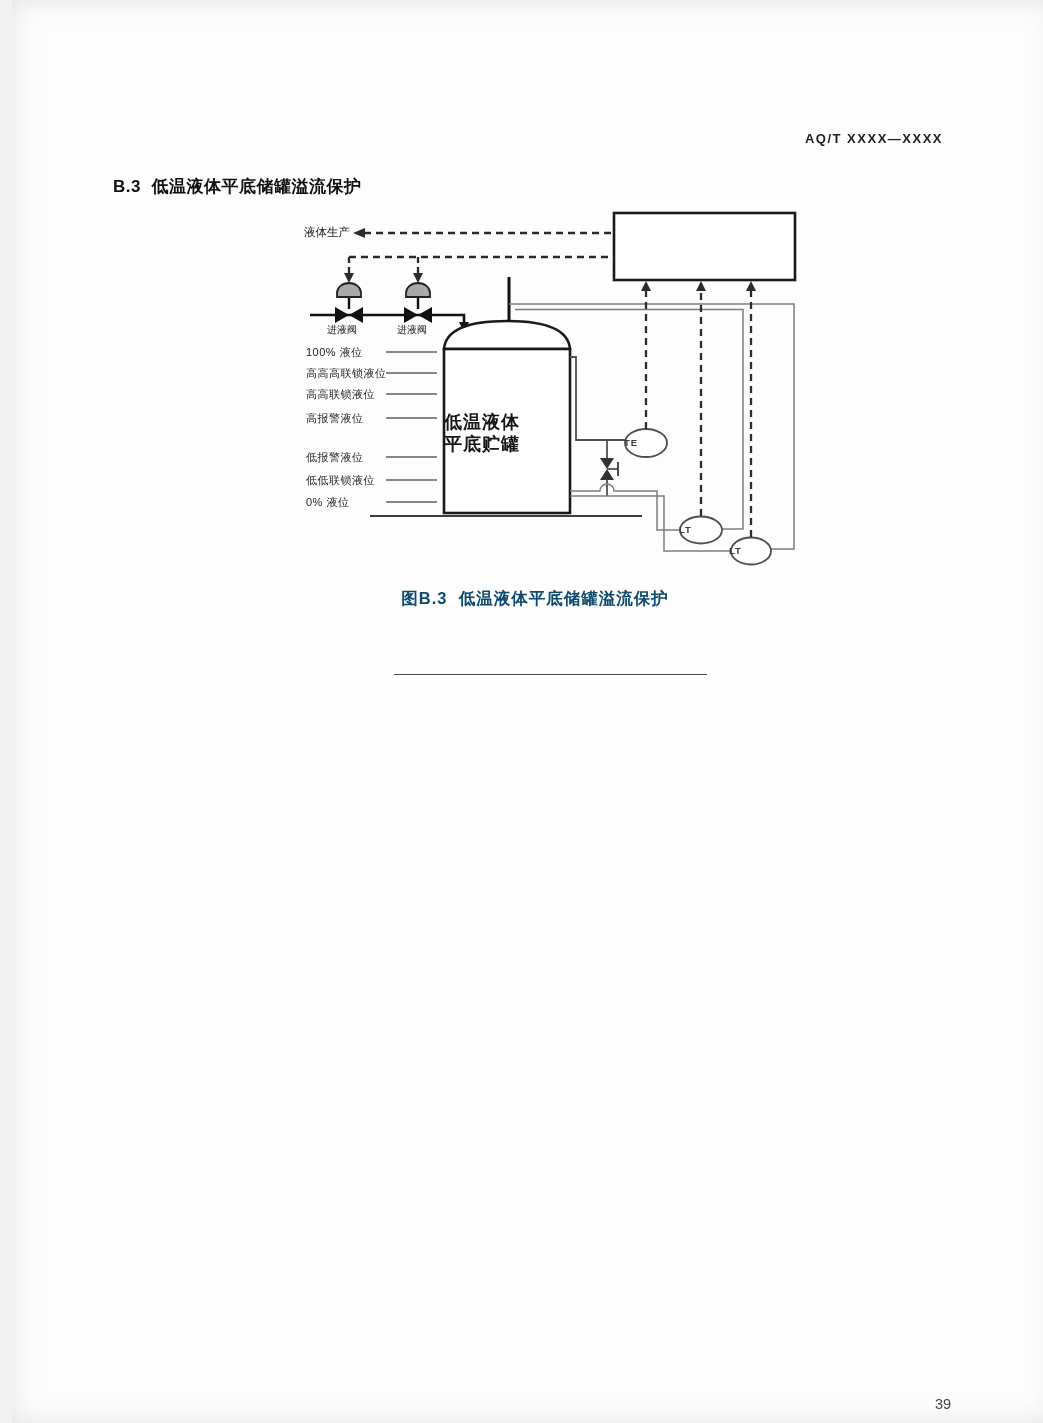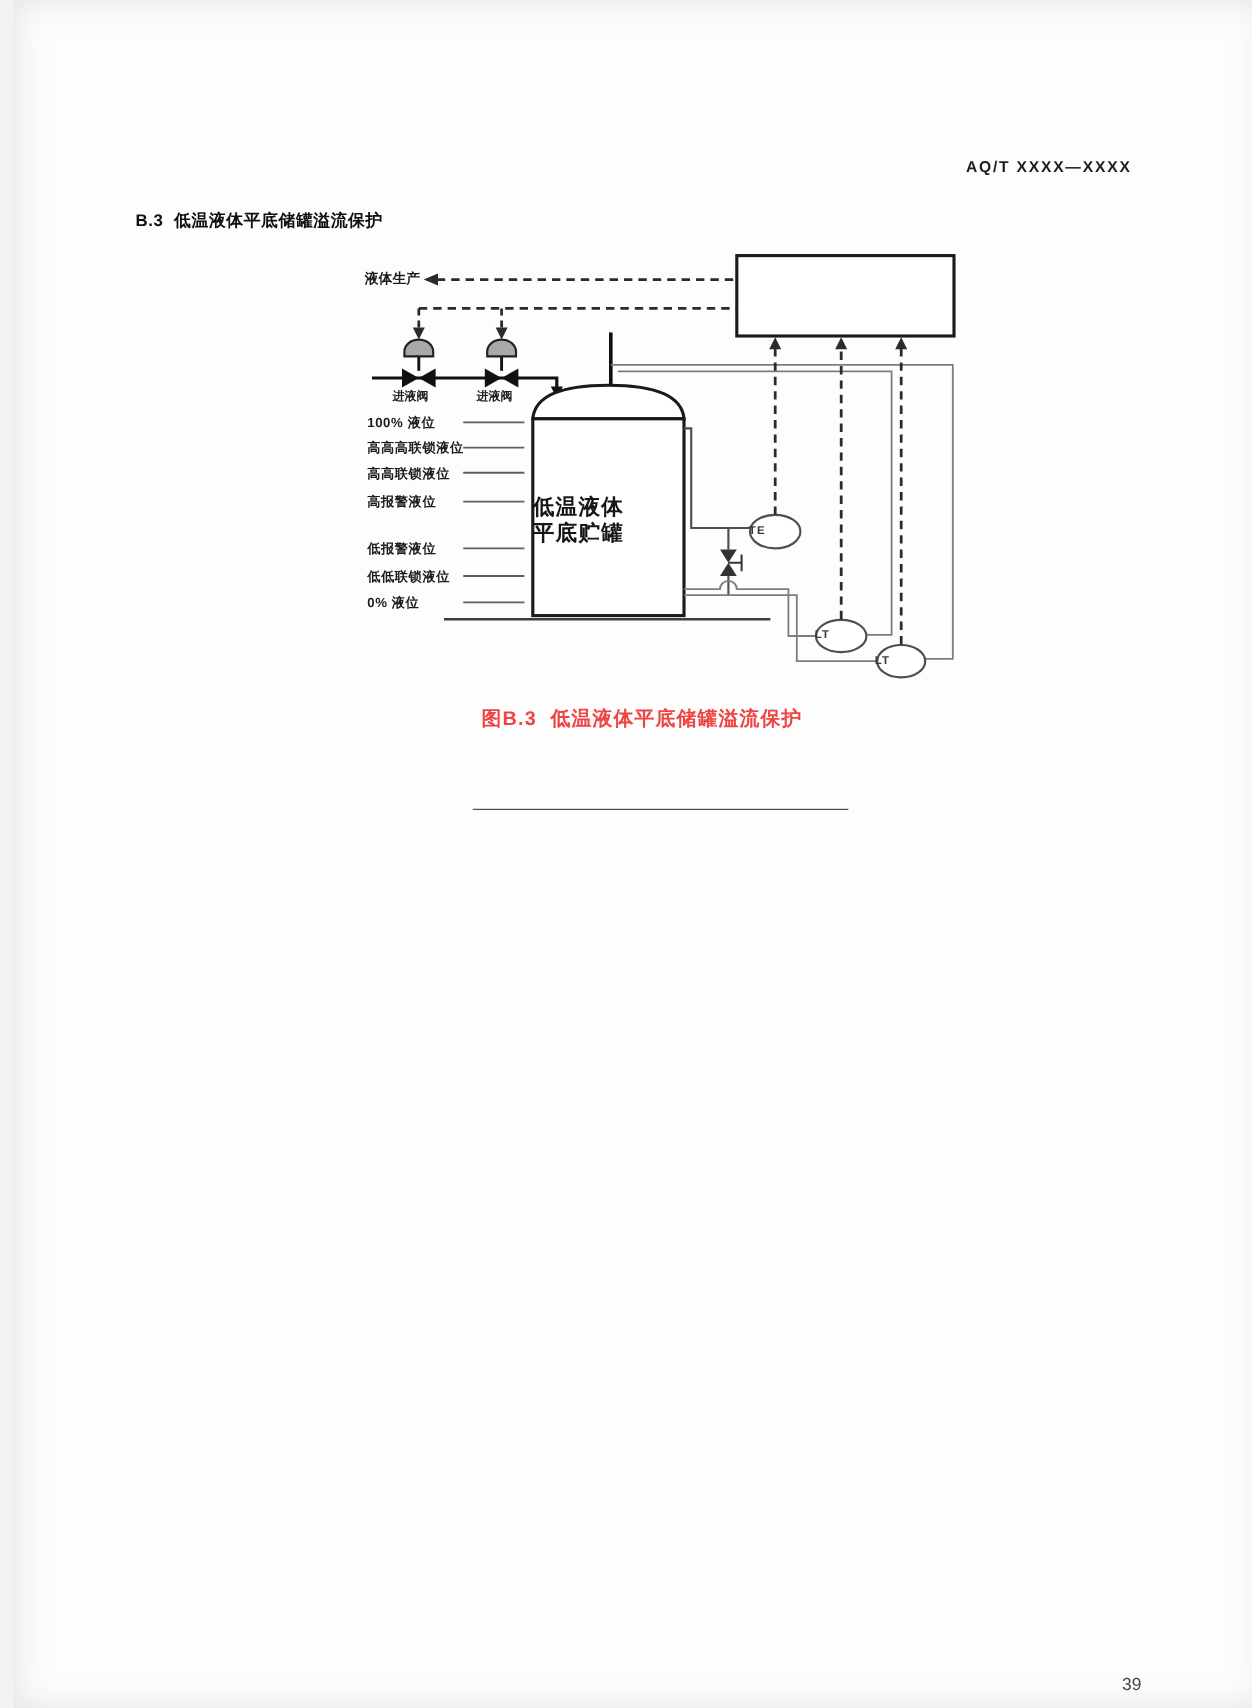--- a/index.html
+++ b/index.html
@@ -10,25 +10,25 @@
     background: #fdfdfd; overflow: hidden;
     box-shadow: inset 0 0 28px rgba(180,180,180,.35);
     margin-left: 12px;
   }
   .abs { position: absolute; }
   .doc-number {
     top: 131px; right: 112px; font-size: 13px; font-weight: 600;
     letter-spacing: 1.5px; color: #1d1d1d;
   }
   .section-heading {
-    left: 101px; top: 175px; font-size: 14px; font-weight: 700;
+    left: 101px; top: 175px; font-size: 17px; font-weight: 700;
     letter-spacing: .5px; color: #101010; white-space: pre;
   }
   .diagram-svg { left: 0; top: 0; width: 1043px; height: 1423px; }
-  .lbl { color: #1c1c1c; font-weight: 700; white-space: pre; }
+  .lbl { color: #1c1c1c; font-weight: 400; white-space: pre; }
   .feed-label { left: 292px; top: 225px; font-size: 11.5px; }
   .valve-label { top: 323px; font-size: 10px; }
   .valve-label.v1 { left: 315px; }
   .valve-label.v2 { left: 385px; }
   .level-label { left: 294px; font-size: 11px; letter-spacing: .5px; text-align: center; }
   .tank-label {
     left: 432px; top: 411px; width: 126px; 
     font-size: 18px; font-weight: 700; color: #161616; line-height: 22px;
     letter-spacing: 1px;
   }
@@ -39,21 +39,21 @@
   }
   .inst-tag {
     width: 44px; text-align: left; font-size: 9.5px; font-weight: 600;
     color: #3a3a3a; letter-spacing: 1px;
   }
   .inst-te { left: 612px; top: 437px; }
   .inst-lt1 { left: 667px; top: 524px; }
   .inst-lt2 { left: 717px; top: 545px; }
   .figure-caption {
     left: 523px; top: 588px; transform: translateX(-50%);
-    font-size: 16.5px; font-weight: 700; letter-spacing: 1px; color: #ef4444;
+    font-size: 16.5px; font-weight: 700; letter-spacing: 1px; color: #0c4a6e;
     white-space: pre;
   }
   .end-divider {
     left: 382px; top: 674px; width: 313px; height: 0;
     border-top: 1.6px solid #4a4a4a;
   }
   .page-number { left: 923px; top: 1396px; font-size: 14.5px; color: #454545; }
 </style>
 </head>
 <body>

